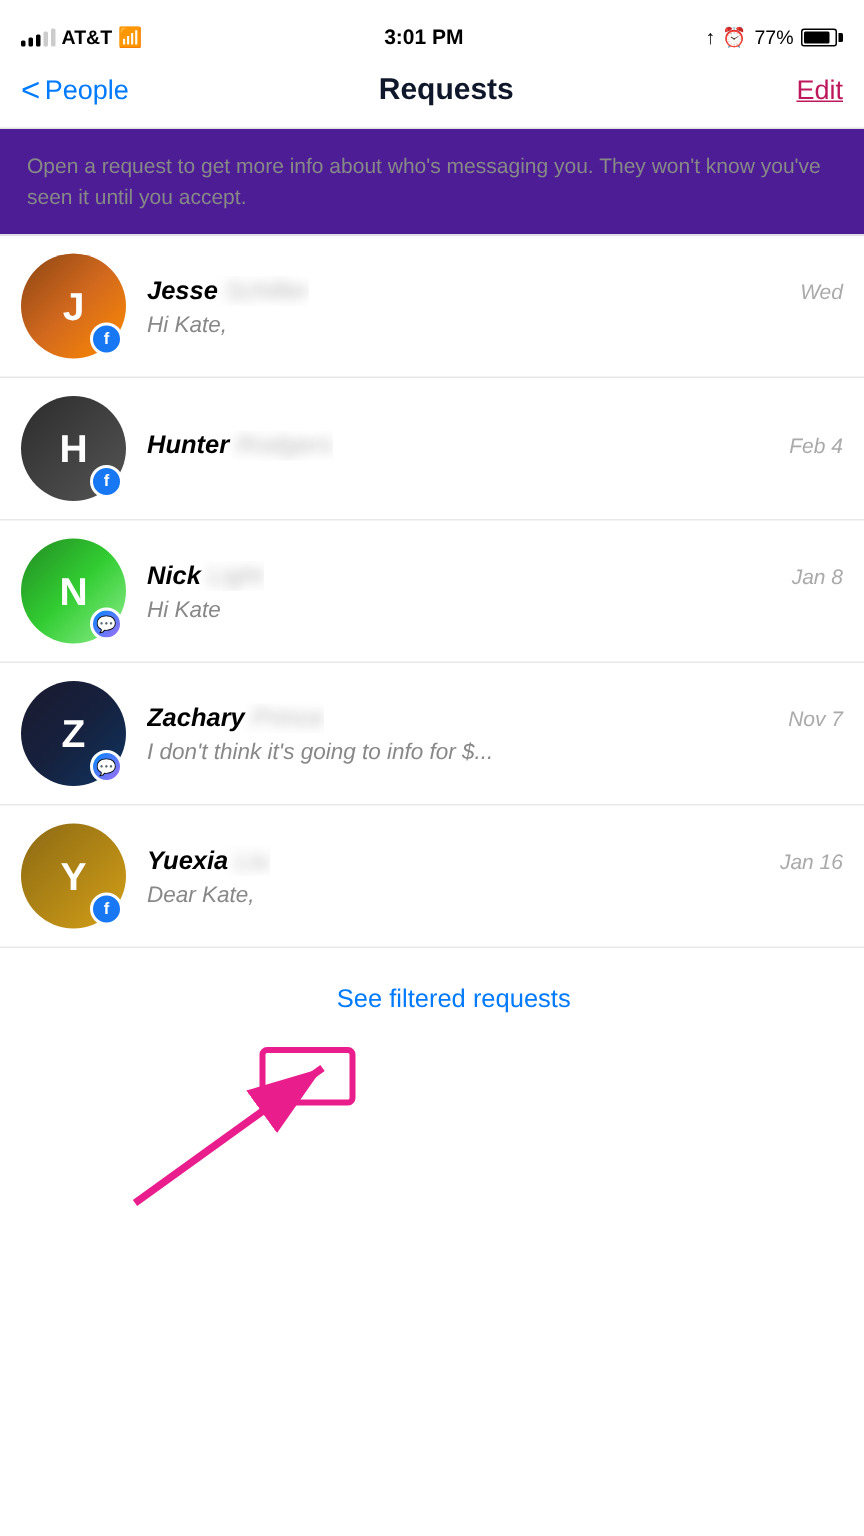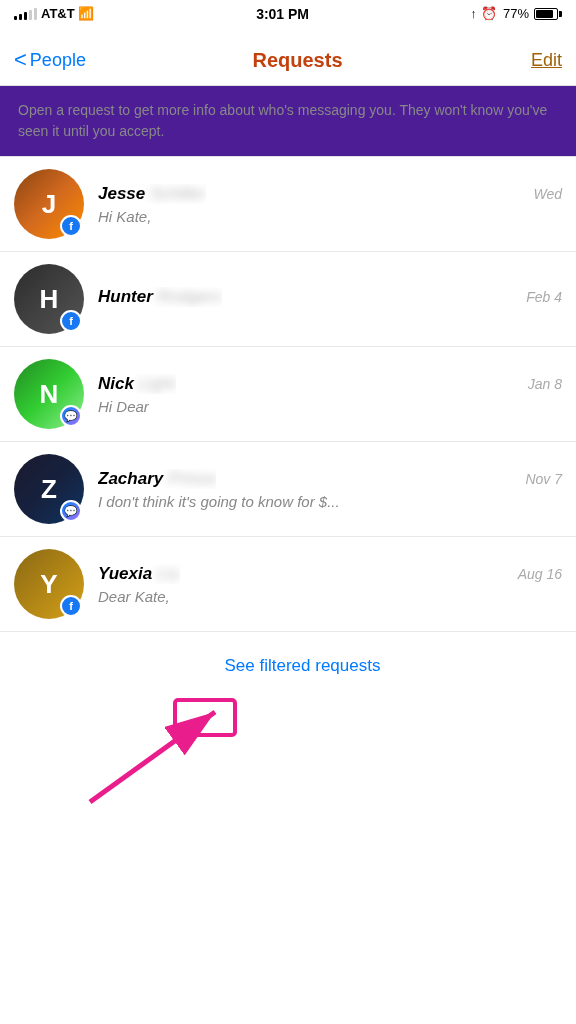--- a/index.html
+++ b/index.html
@@ -9,21 +9,21 @@
       background: #fff;
       width: 576px;
       min-height: 1024px;
       overflow-x: hidden;
     }
 
     
     .status-bar {
       display: flex;
       justify-content: space-between;
-      align-items: flex-start;
+      align-items: flex-end;
       padding: 6px 14px 4px 14px;
       background: #fff;
       height: 36px;
     }
     .status-left {
       display: flex;
       align-items: center;
       gap: 4px;
       font-size: 13px;
       font-weight: 600;
@@ -99,26 +99,26 @@
       min-width: 80px;
     }
     .nav-back-chevron {
       font-size: 22px;
       line-height: 1;
       margin-top: -2px;
     }
     .nav-title {
       font-size: 20px;
       font-weight: 700;
-      color: #c2410c;
+      color: #0f172a;
       text-align: center;
       margin-left: 19px;
     }
     .nav-edit {
-      color: #a16207;
+      color: #be185d;
       font-size: 18px;
       font-weight: 400;
       cursor: pointer;
       min-width: 80px;
       text-align: right;
       text-decoration: underline;
     }
 
     
     .info-banner {
@@ -350,53 +350,53 @@
         </div>
         <div class="platform-badge badge-messenger">💬</div>
       </div>
       <div class="message-content">
         <div class="message-header">
           <span class="sender-name">
             Nick <span class="sender-lastname blurred">Light</span>
           </span>
           <span class="message-date">Jan 8</span>
         </div>
-        <div class="message-preview">Hi Dear</div>
+        <div class="message-preview">Hi Kate</div>
       </div>
     </div>
     <div class="message-item">
       <div class="avatar-wrap">
         <div class="avatar-circle av-zachary">
           <div class="avatar-placeholder">Z</div>
         </div>
         <div class="platform-badge badge-messenger">💬</div>
       </div>
       <div class="message-content">
         <div class="message-header">
           <span class="sender-name">
             Zachary <span class="sender-lastname blurred">Prince</span>
           </span>
           <span class="message-date">Nov 7</span>
         </div>
-        <div class="message-preview">I don't think it's going to know for $...</div>
+        <div class="message-preview">I don't think it's going to info for $...</div>
       </div>
     </div>
     <div class="message-item">
       <div class="avatar-wrap">
         <div class="avatar-circle av-yuexia">
           <div class="avatar-placeholder">Y</div>
         </div>
         <div class="platform-badge badge-fb">f</div>
       </div>
       <div class="message-content">
         <div class="message-header">
           <span class="sender-name">
             Yuexia <span class="sender-lastname blurred">Liu</span>
           </span>
-          <span class="message-date">Aug 16</span>
+          <span class="message-date">Jan 16</span>
         </div>
         <div class="message-preview">Dear Kate,</div>
       </div>
     </div>
   </div>
 
 <div class="filtered-section">
   <span class="filtered-link">See filtered requests</span>
 </div>
 

